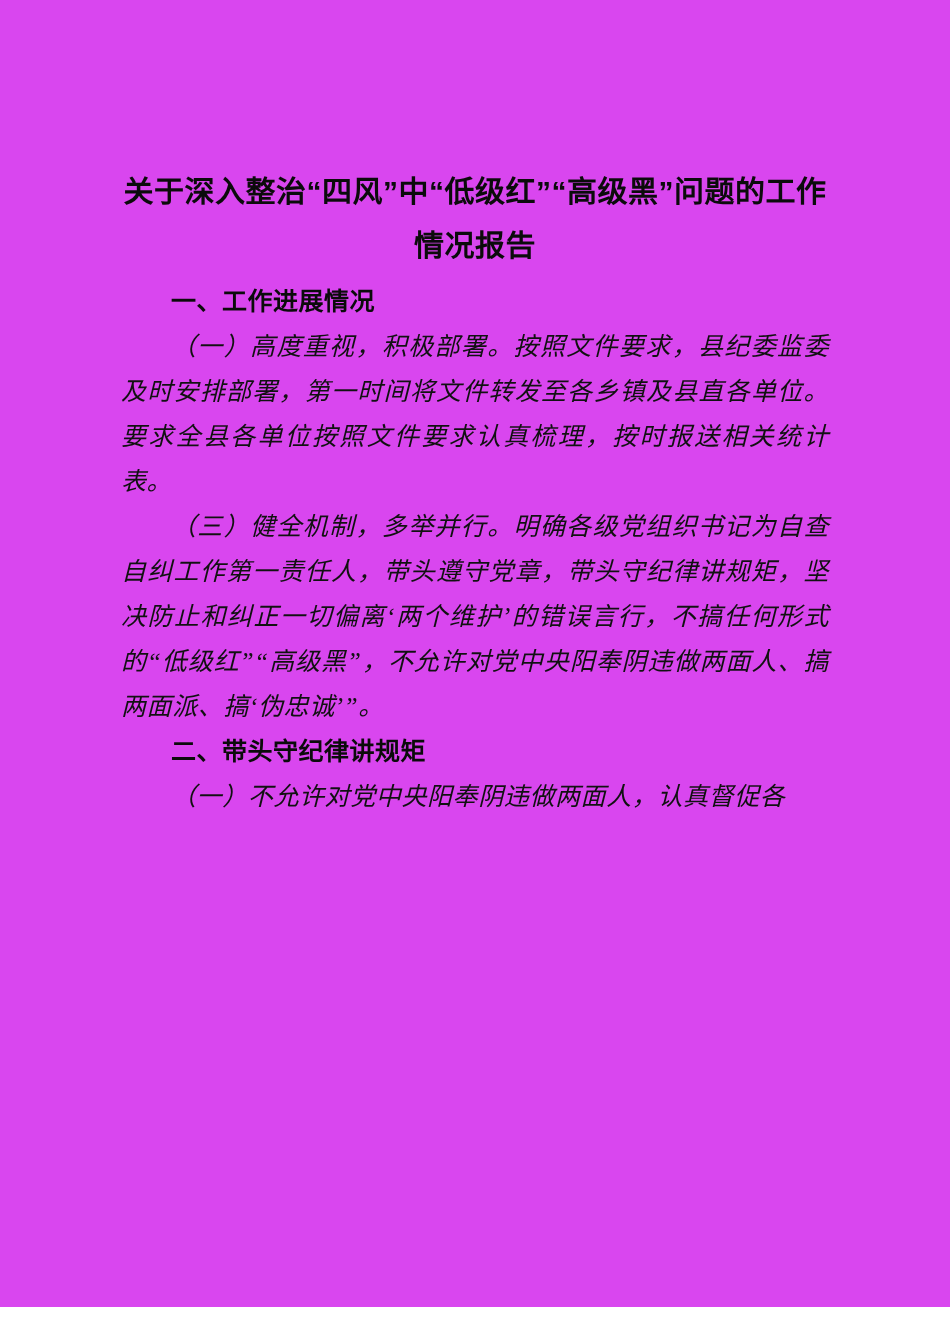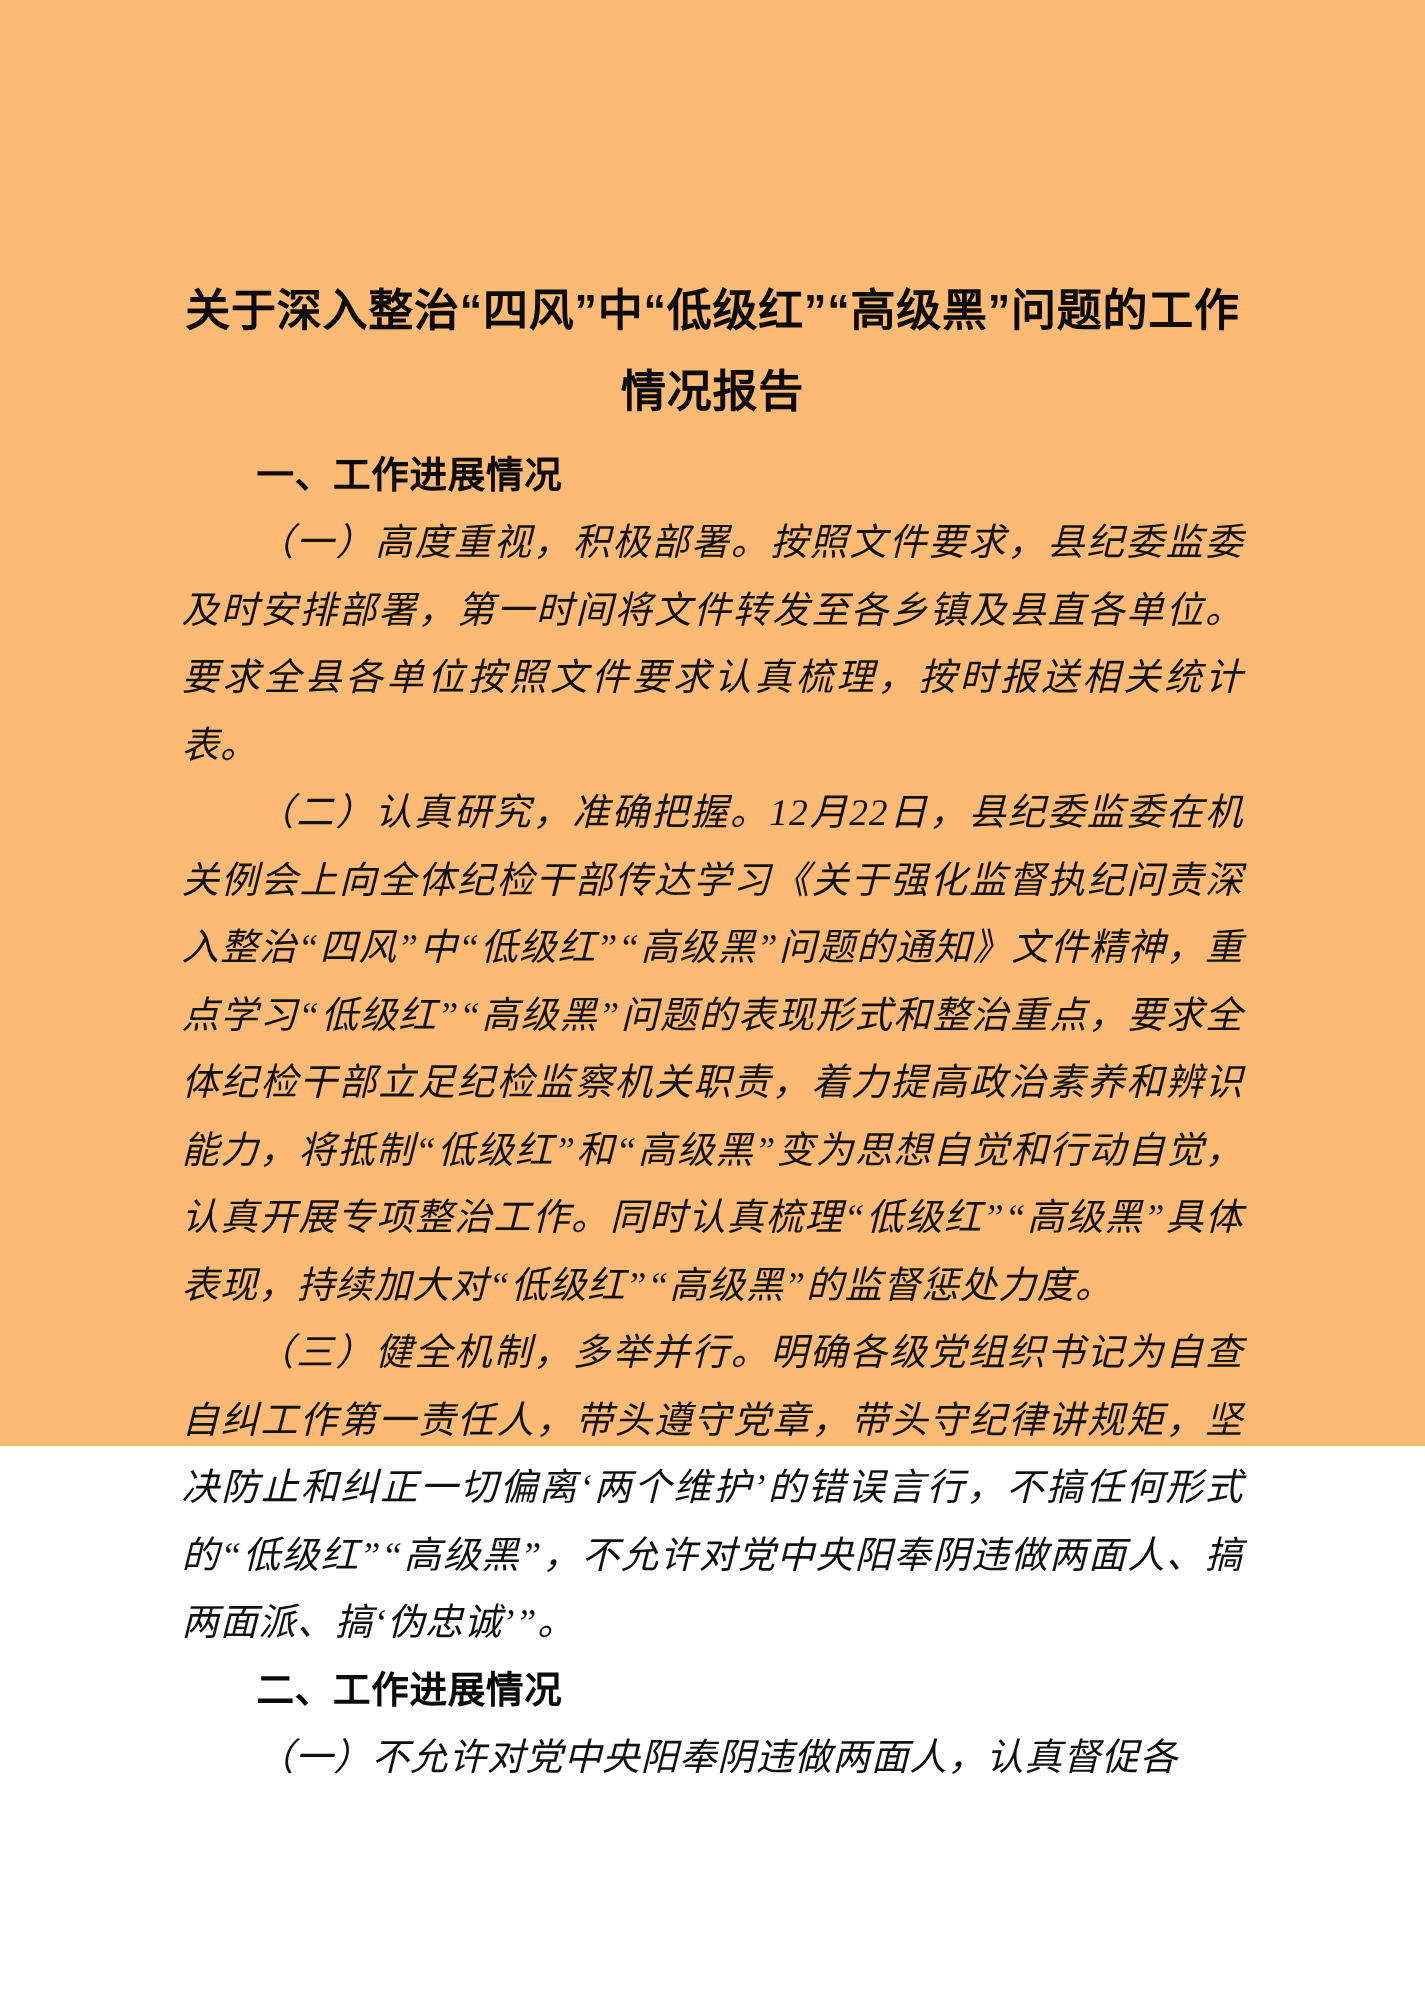--- a/index.html
+++ b/index.html
@@ -13,24 +13,24 @@
     height: 1344px;
     overflow: hidden;
     font-family: "Liberation Serif", "DejaVu Serif", serif;
     color: #000000;
     -webkit-font-smoothing: antialiased;
   }
 
   .page {
     position: relative;
     width: 950px;
-    height: 964px;
-    background: #fdba74;
+    height: 1307px;
+    background: #d946ef;
     box-sizing: border-box;
-    padding: 16px;
+    padding: 0;
   }
 
   .page-header-zone {
     height: 165px;
   }
 
   .content {
     width: 708px;
     margin: 0 auto;
     padding: 0;
@@ -92,24 +92,23 @@
   <div class="page-header-zone"></div>
 
   <div class="content">
 
     <h1 class="doc-title">关于深入整治“四风”中“低级红”“高级黑”问题的工作情况报告</h1>
 
     <h2 class="section-heading">一、工作进展情况</h2>
 
     <p class="body-para">（一）高度重视，积极部署。按照文件要求，县纪委监委及时安排部署，第一时间将文件转发至各乡镇及县直各单位。要求全县各单位按照文件要求认真梳理，按时报送相关统计表。</p>
 
-    <p class="body-para">（二）认真研究，准确把握。12月22日，县纪委监委在机关例会上向全体纪检干部传达学习《关于强化监督执纪问责深入整治“四风”中“低级红”“高级黑”问题的通知》文件精神，重点学习“低级红”“高级黑”问题的表现形式和整治重点，要求全体纪检干部立足纪检监察机关职责，着力提高政治素养和辨识能力，将抵制“低级红”和“高级黑”变为思想自觉和行动自觉，认真开展专项整治工作。同时认真梳理“低级红”“高级黑”具体表现，持续加大对“低级红”“高级黑”的监督惩处力度。</p>
 
     <p class="body-para">（三）健全机制，多举并行。明确各级党组织书记为自查自纠工作第一责任人，带头遵守党章，带头守纪律讲规矩，坚决防止和纠正一切偏离‘两个维护’的错误言行，不搞任何形式的“低级红”“高级黑”，不允许对党中央阳奉阴违做两面人、搞两面派、搞‘伪忠诚’”。</p>
 
-    <h2 class="section-heading">二、工作进展情况</h2>
+    <h2 class="section-heading">二、带头守纪律讲规矩</h2>
 
     <div class="tail-clip">
       <p class="body-para">（一）不允许对党中央阳奉阴违做两面人，认真督促各</p>
     </div>
 
   </div>
 </div>
 
 </body></html>

